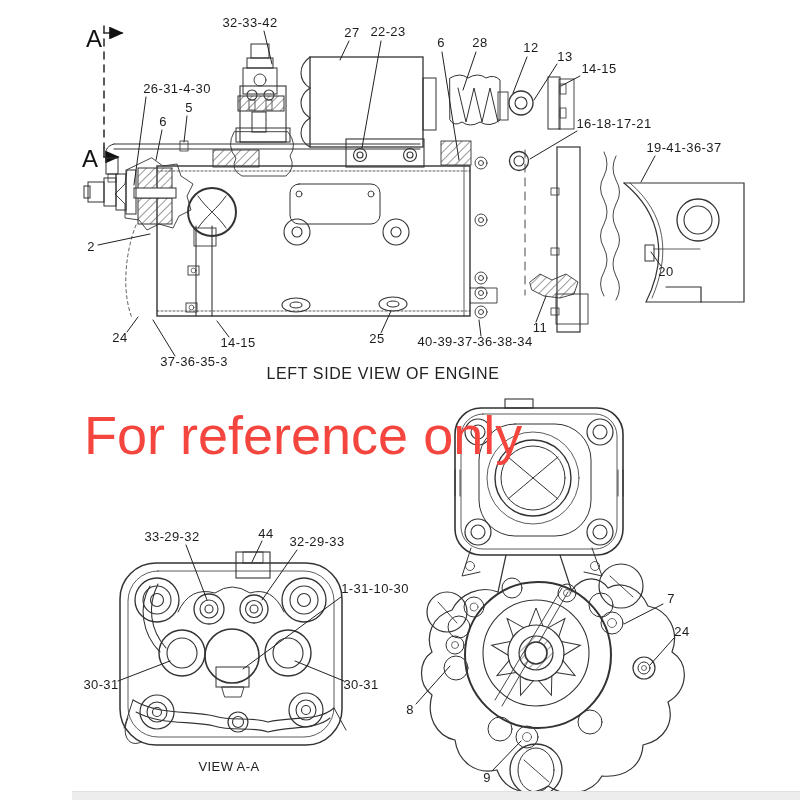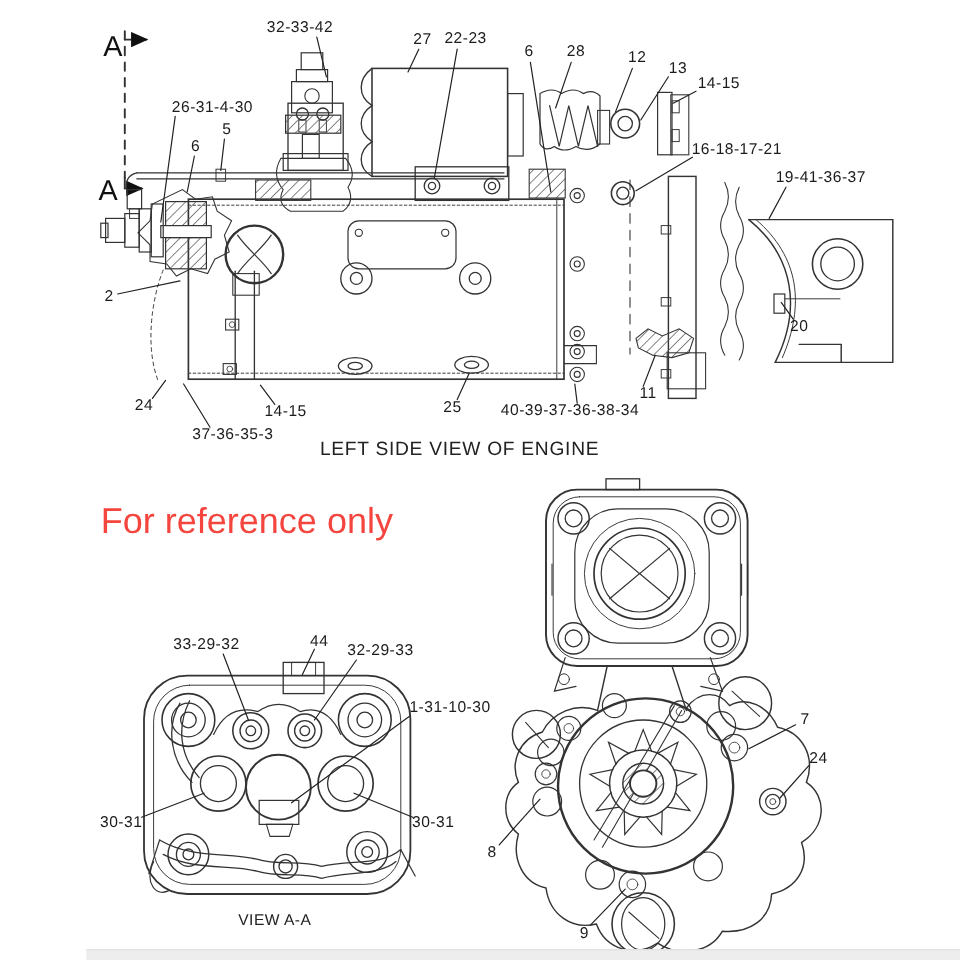--- a/index.html
+++ b/index.html
@@ -3,21 +3,21 @@
 <meta charset="utf-8">
 <style>
   html,body{margin:0;padding:0;background:#fff;}
   .page{position:relative;width:800px;height:800px;background:#ffffff;overflow:hidden;
         font-family:"Liberation Sans",sans-serif;}
   svg{position:absolute;left:0;top:0;}
   .lbl{font:13px "Liberation Sans",sans-serif;fill:#1c1c1c;letter-spacing:.4px;}
   .cap{font:16px "Liberation Sans",sans-serif;fill:#222;letter-spacing:.6px;}
   .cap-sm{font:13px "Liberation Sans",sans-serif;fill:#222;letter-spacing:.4px;}
   .sec{font:24px "Liberation Sans",sans-serif;fill:#111;}
-  .watermark{position:absolute;left:84px;top:412px;font-size:30px;line-height:46px;
+  .watermark{position:absolute;left:84px;top:412px;font-size:54px;line-height:46px;
              color:#f4453e;font-family:"Liberation Sans",sans-serif;}
   .footer-strip{position:absolute;left:72px;top:791px;width:728px;height:9px;
                 background:#ededed;border-top:1px solid #e0e0e0;}
 </style>
 </head>
 <body>
 
 <div class="page">
 
 <svg width="800" height="800" viewBox="0 0 800 800">

